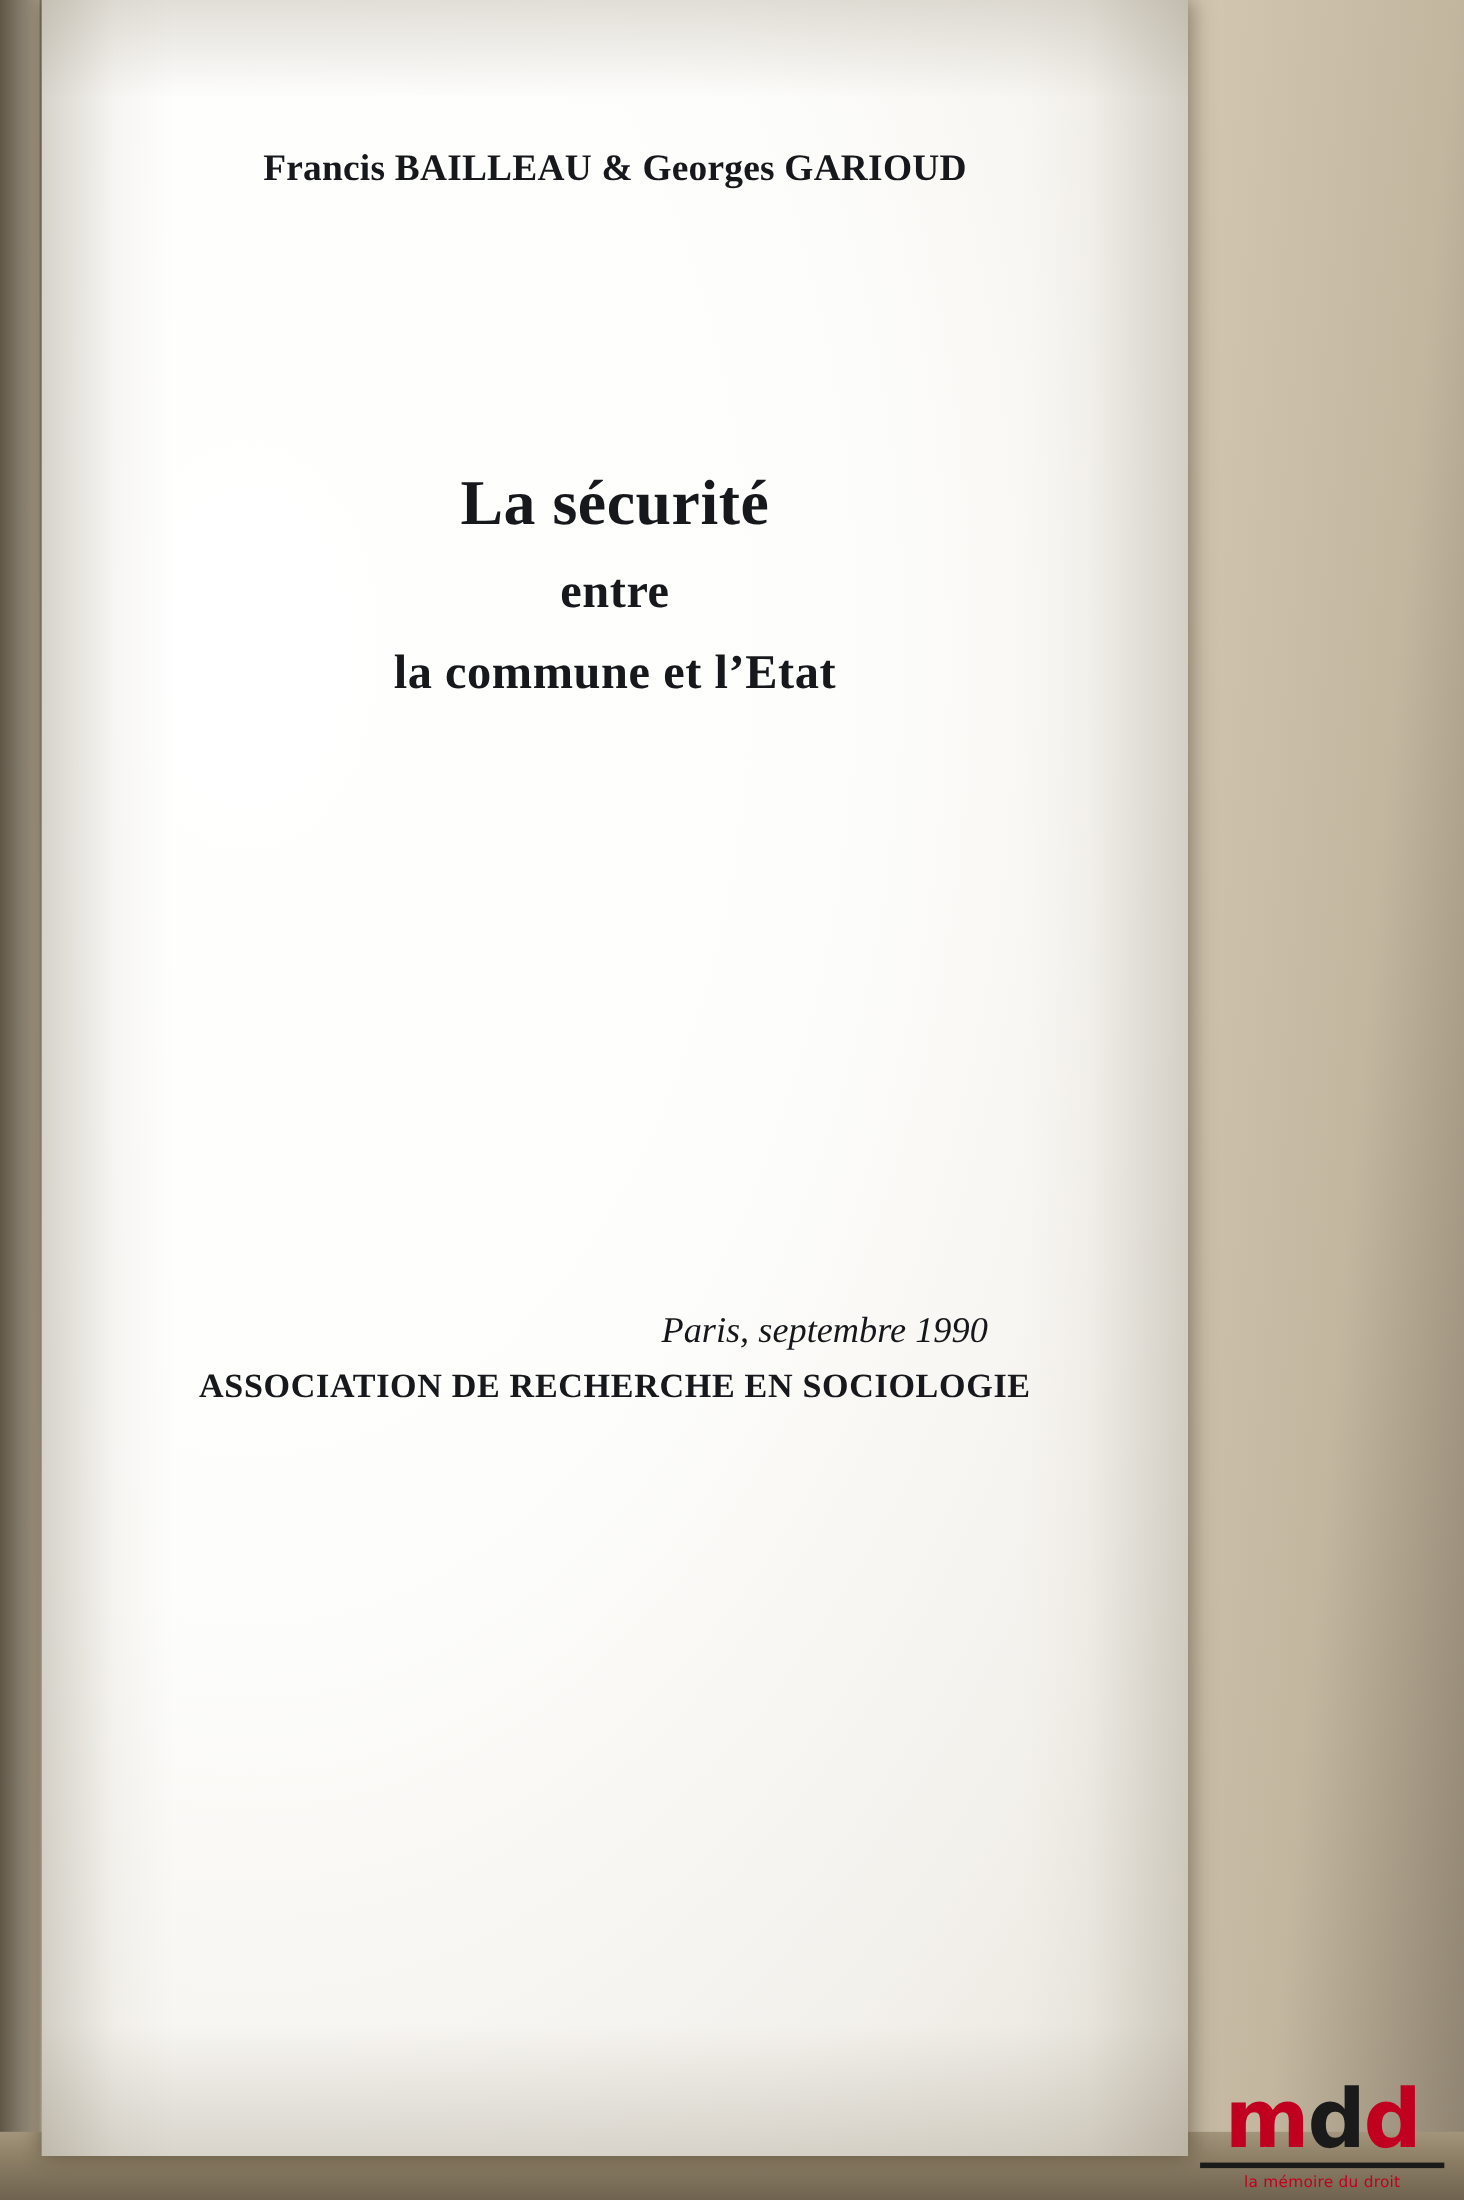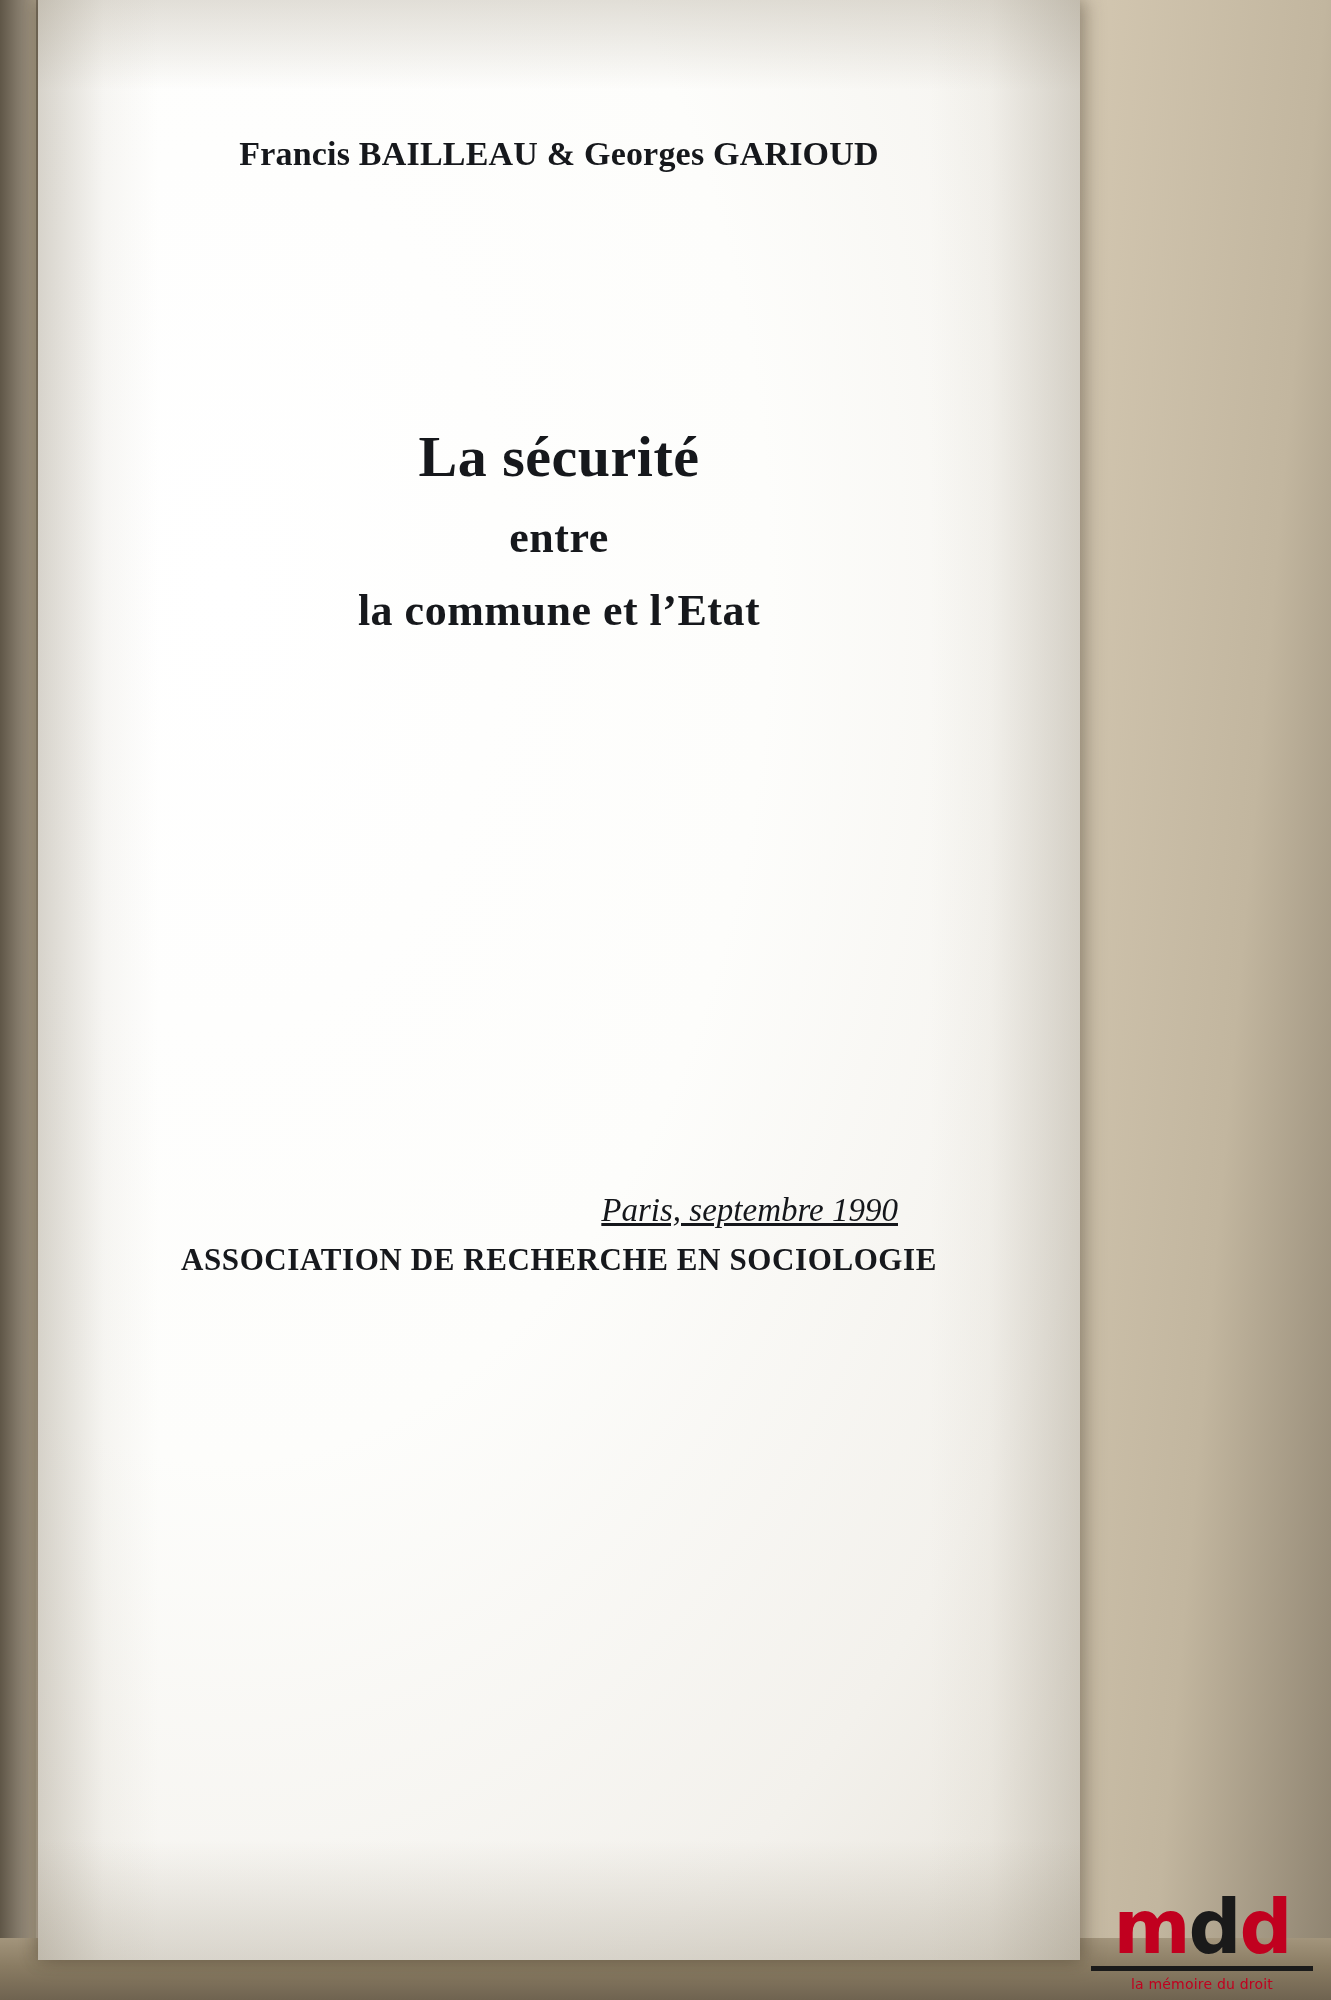--- a/index.html
+++ b/index.html
@@ -103,21 +103,20 @@
   .title-line-3 { font-size: 44px; }
   .title > div { margin-bottom: 16px; }
 
   .place-date {
     top: 1192px;
     text-align: right;
     padding-right: 182px;
     font-style: italic;
     font-size: 33px;
     color: #15171b;
-    text-decoration: underline;
   }
 
   .publisher {
     top: 1242px;
     font-size: 31px;
     font-weight: bold;
     letter-spacing: .6px;
   }
 
   

